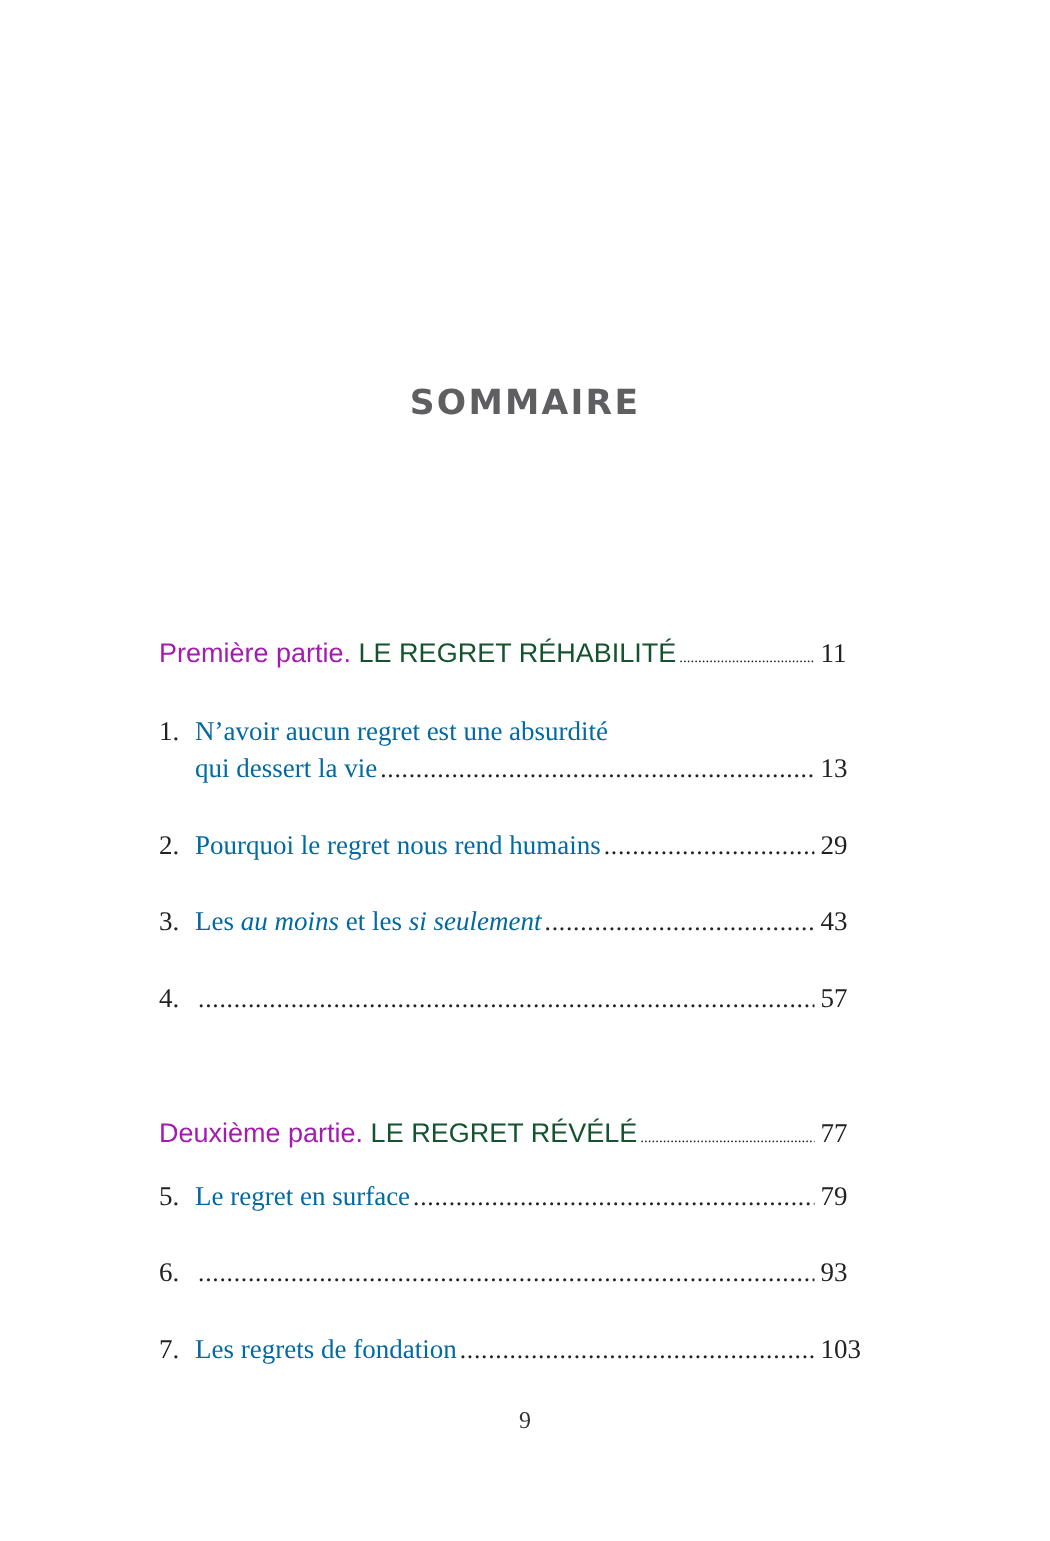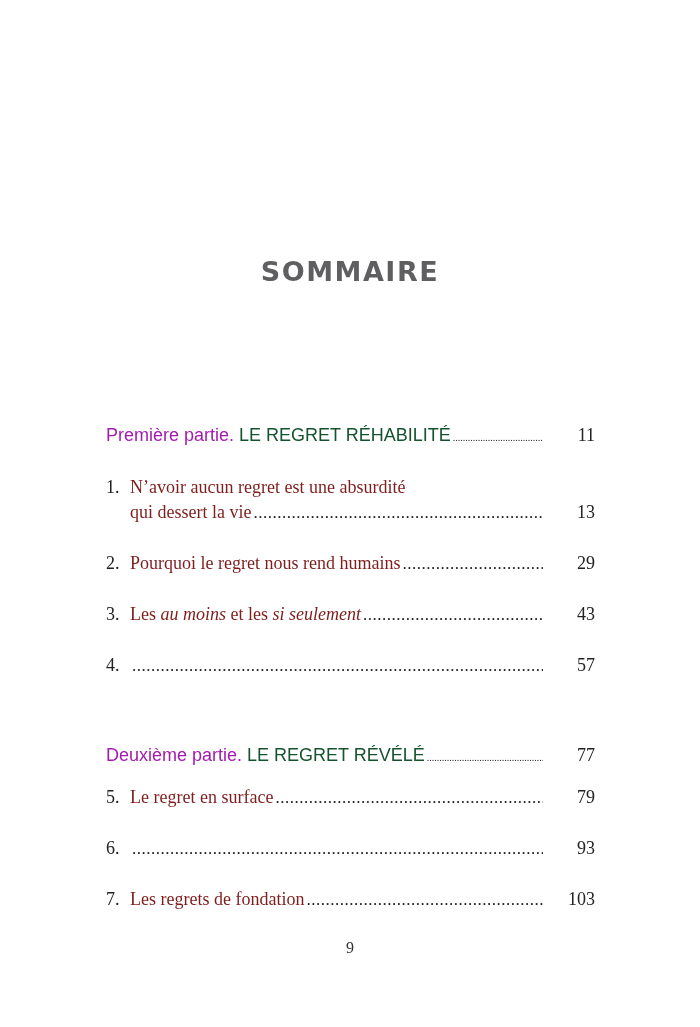--- a/index.html
+++ b/index.html
@@ -1,20 +1,20 @@
 <!DOCTYPE html>
 <html><head>
   <meta charset="utf-8">
   <style>
     html, body { margin: 0; padding: 0; background: #ffffff; }
     body { width: 700px; height: 1027px; position: relative; overflow: hidden; }
     .page { position: absolute; left: 0; top: 0; width: 700px; height: 1027px; background: #fff; }
     .title {
       position: absolute; left: 0; top: 256px; width: 700px; text-align: center;
-      font-family: "DejaVu Sans", sans-serif; font-weight: bold; font-size: 27px;
+      font-family: "DejaVu Sans", sans-serif; font-weight: bold; font-size: 23px;
       letter-spacing: 1.5px; color: #5f5f61;
     }
     .row {
       position: absolute; left: 106px; width: 489px; height: 26px;
       display: flex; align-items: baseline;
     }
     .part-prefix {
       font-family: "Liberation Sans", sans-serif; font-size: 18px; color: #a21caf;
       white-space: nowrap;
     }
@@ -23,28 +23,28 @@
       white-space: nowrap; margin-left: 5px;
     }
     .leader {
       flex: 1; overflow: hidden; white-space: nowrap; margin: 0 4px 0 2px;
       font-family: "Liberation Serif", serif; font-size: 17px; color: #222;
       letter-spacing: 0.5px;
     }
     .leader.small { font-size: 10px; letter-spacing: 0; }
     .leader::after { content: "........................................................................................................................................................................................................"; }
     .page-num {
-      width: 48px; text-align: right; font-family: "Liberation Serif", serif;
+      width: 48px; font-family: "Liberation Serif", serif;
       font-size: 18px; color: #222;
     }
     .chap-num {
       width: 24px; font-family: "Liberation Serif", serif; font-size: 18px; color: #222;
     }
     .chap-title {
-      font-family: "Liberation Serif", serif; font-size: 18px; color: #7f1d1d; white-space: nowrap;
+      font-family: "Liberation Serif", serif; font-size: 18px; color: #0369a1; white-space: nowrap;
     }
     .chap-title i { font-style: italic; }
     .folio {
       position: absolute; left: 0; top: 939px; width: 700px; text-align: center;
       font-family: "Liberation Serif", serif; font-size: 16px; color: #333;
     }
   </style>
 </head>
 <body>
 

